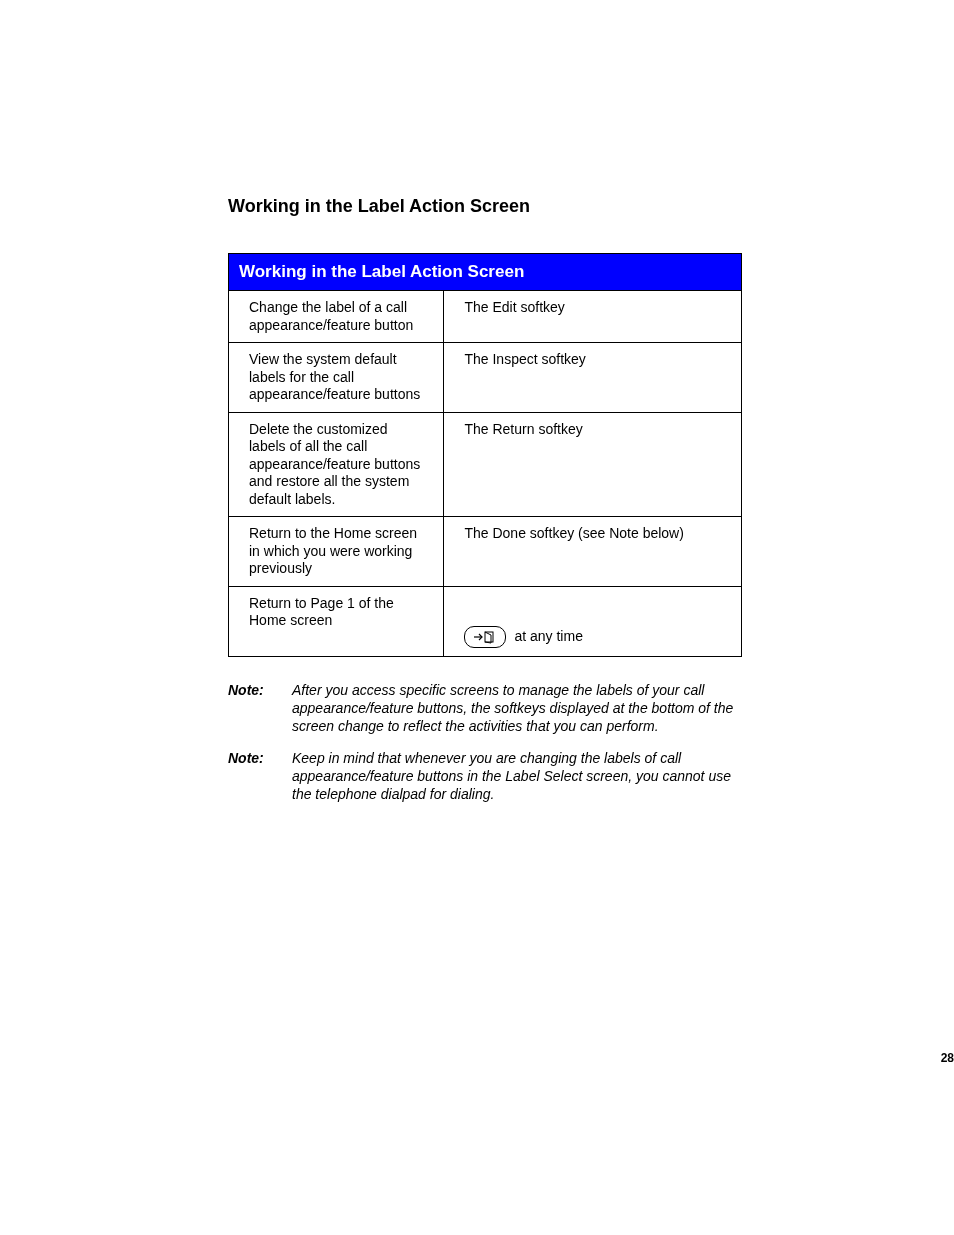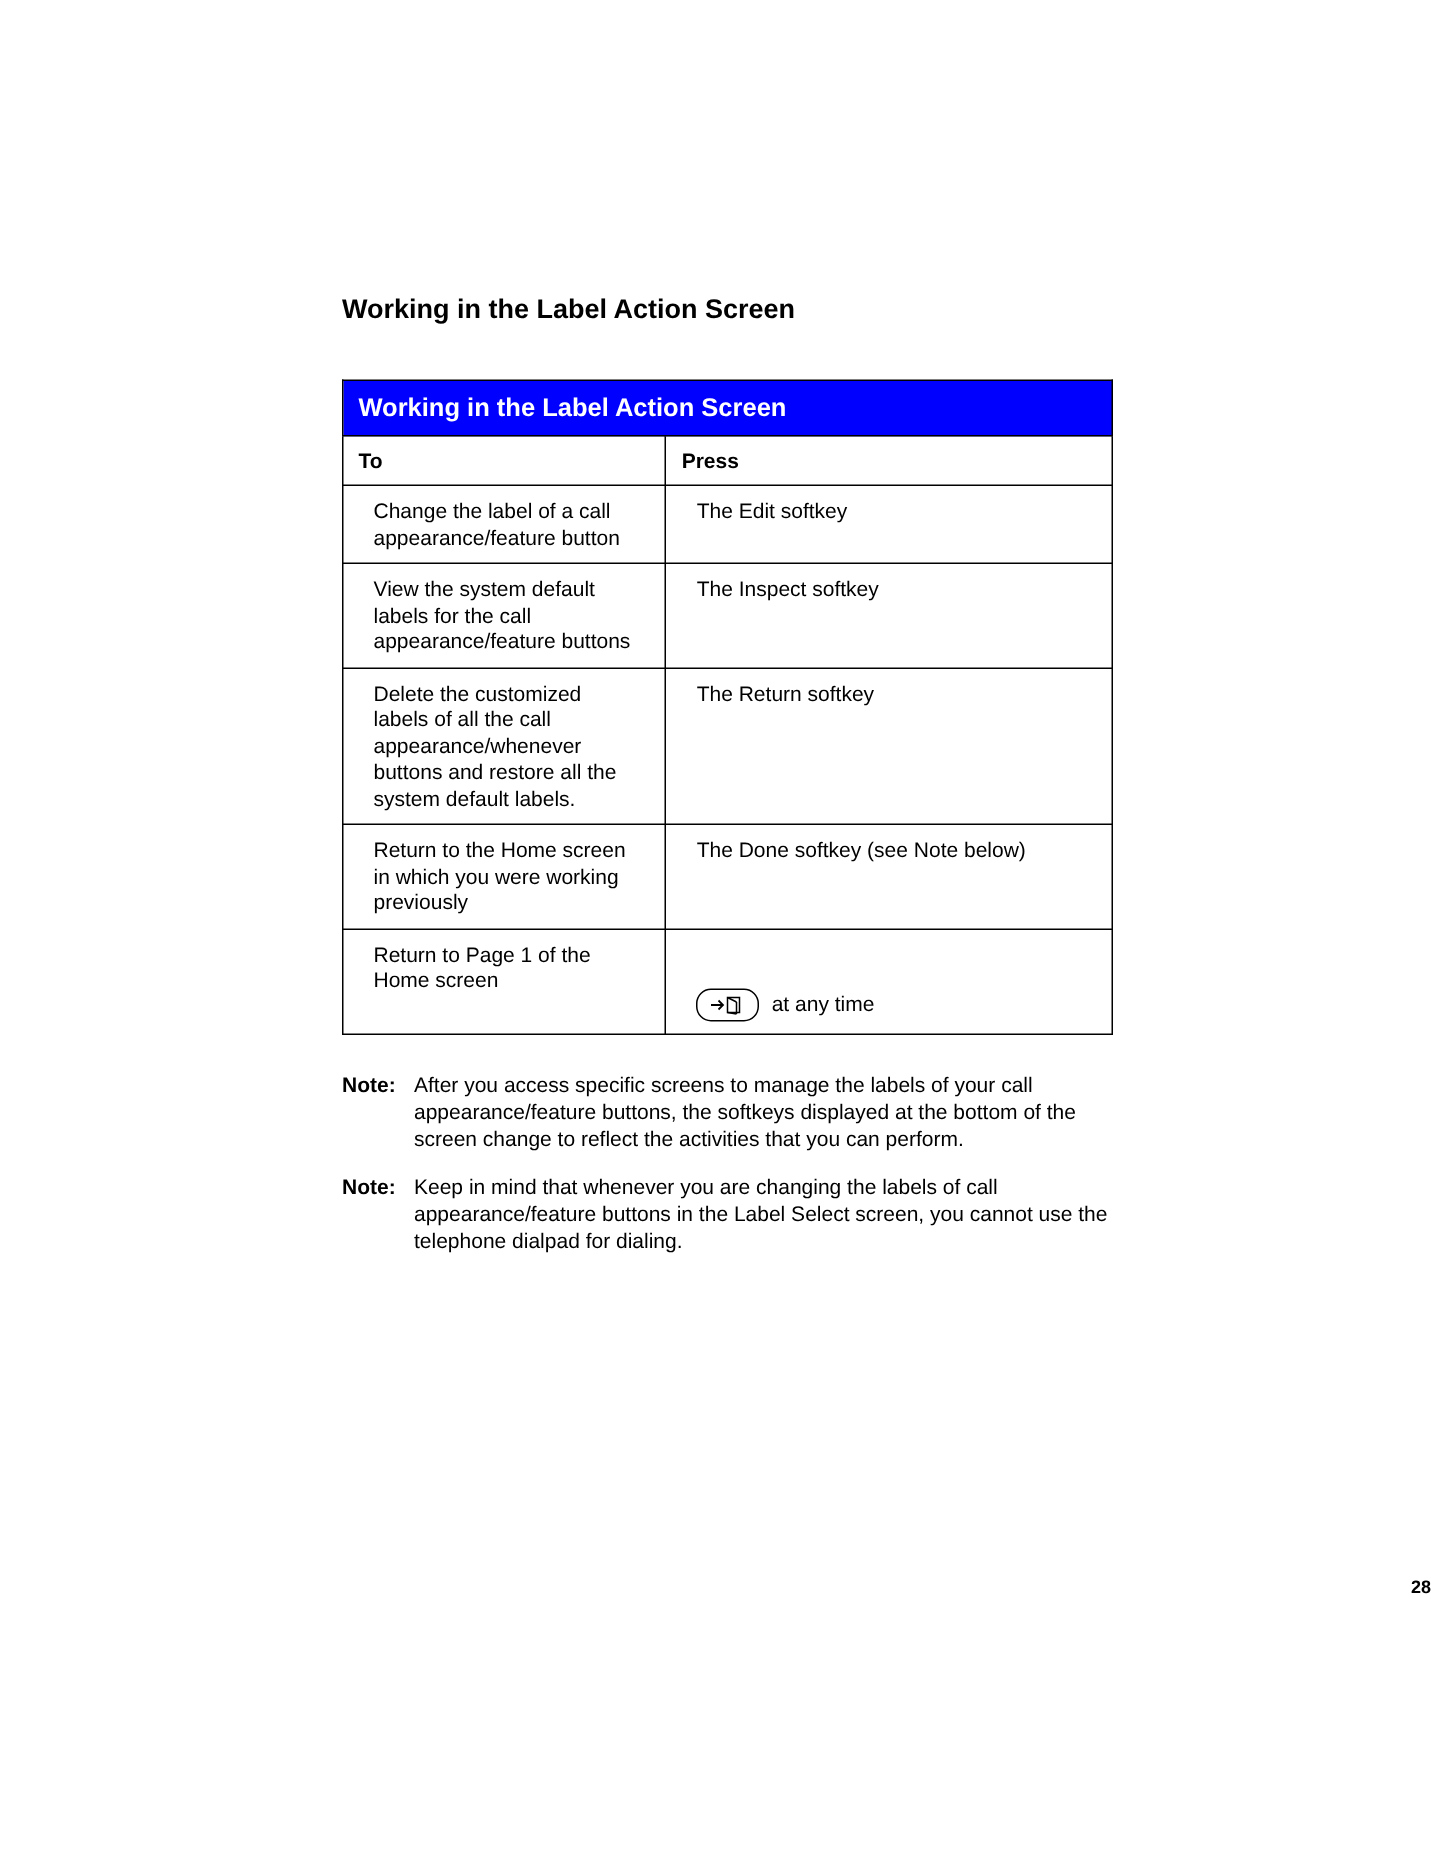--- a/index.html
+++ b/index.html
@@ -68,23 +68,24 @@
     border-radius: 10px;
     flex-shrink: 0;
   }
   .exit-btn svg { display: block; }
   .notes {
     margin-top: 24px;
     font-size: 14px;
   }
   .note-item {
     display: flex;
-    gap: 4px;
+    gap: 20px;
     margin-bottom: 14px;
     line-height: 1.3;
+    font-style: italic;
   }
   .note-label {
     font-weight: bold;
     flex-shrink: 0;
     min-width: 44px;
   }
   .note-text { flex: 1; }
   .page-number {
     position: absolute;
     bottom: 170px;
@@ -104,34 +105,30 @@
 
   <table class="action-table">
     <colgroup>
         <col class="c1">
         <col class="c2">
       </colgroup>
     <tbody>
         <tr class="title-row">
       <td colspan="2">Working in the Label Action Screen</td>
     </tr>
-    <tr class="header-row">
-      <th>To</th>
-      <th>Press</th>
-    </tr>
     <tr class="body-row">
       <td>Change the label of a call appearance/feature button</td>
       <td>The Edit softkey</td>
     </tr>
     <tr class="body-row">
       <td>View the system default labels for the call appearance/feature buttons</td>
       <td>The Inspect softkey</td>
     </tr>
     <tr class="body-row">
-      <td>Delete the customized labels of all the call appearance/whenever buttons and restore all the system default labels.</td>
+      <td>Delete the customized labels of all the call appearance/feature buttons and restore all the system default labels.</td>
       <td>The Return softkey</td>
     </tr>
     <tr class="body-row">
       <td>Return to the Home screen in which you were working previously</td>
       <td>The Done softkey (see Note below)</td>
     </tr>
     <tr class="body-row">
       <td>Return to Page 1 of the Home screen</td>
       <td>
         <div class="press-cell">

